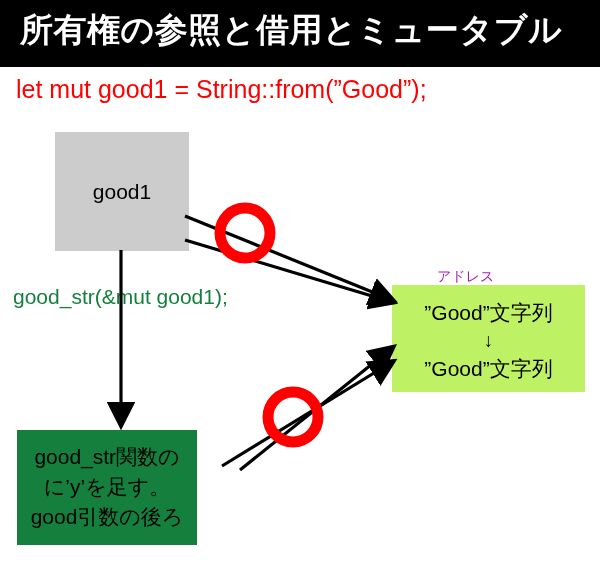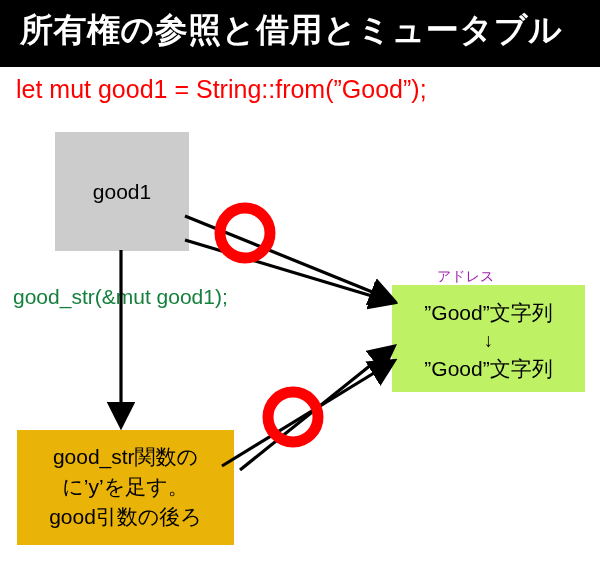--- a/index.html
+++ b/index.html
@@ -87,23 +87,23 @@
   }
   #box-address .arrow-down {
     font-size: 19px;
     line-height: 24px;
     display: block;
   }
 
   #box-function {
     left: 17px;
     top: 430px;
-    width: 217px;
+    width: 180px;
     height: 115px;
-    background: #eab308;
+    background: #15803d;
     font-size: 21px;
     line-height: 30px;
     padding-top: 12px;
   }
 
   
   #address-label {
     position: absolute;
     left: 437px;
     top: 244px;

